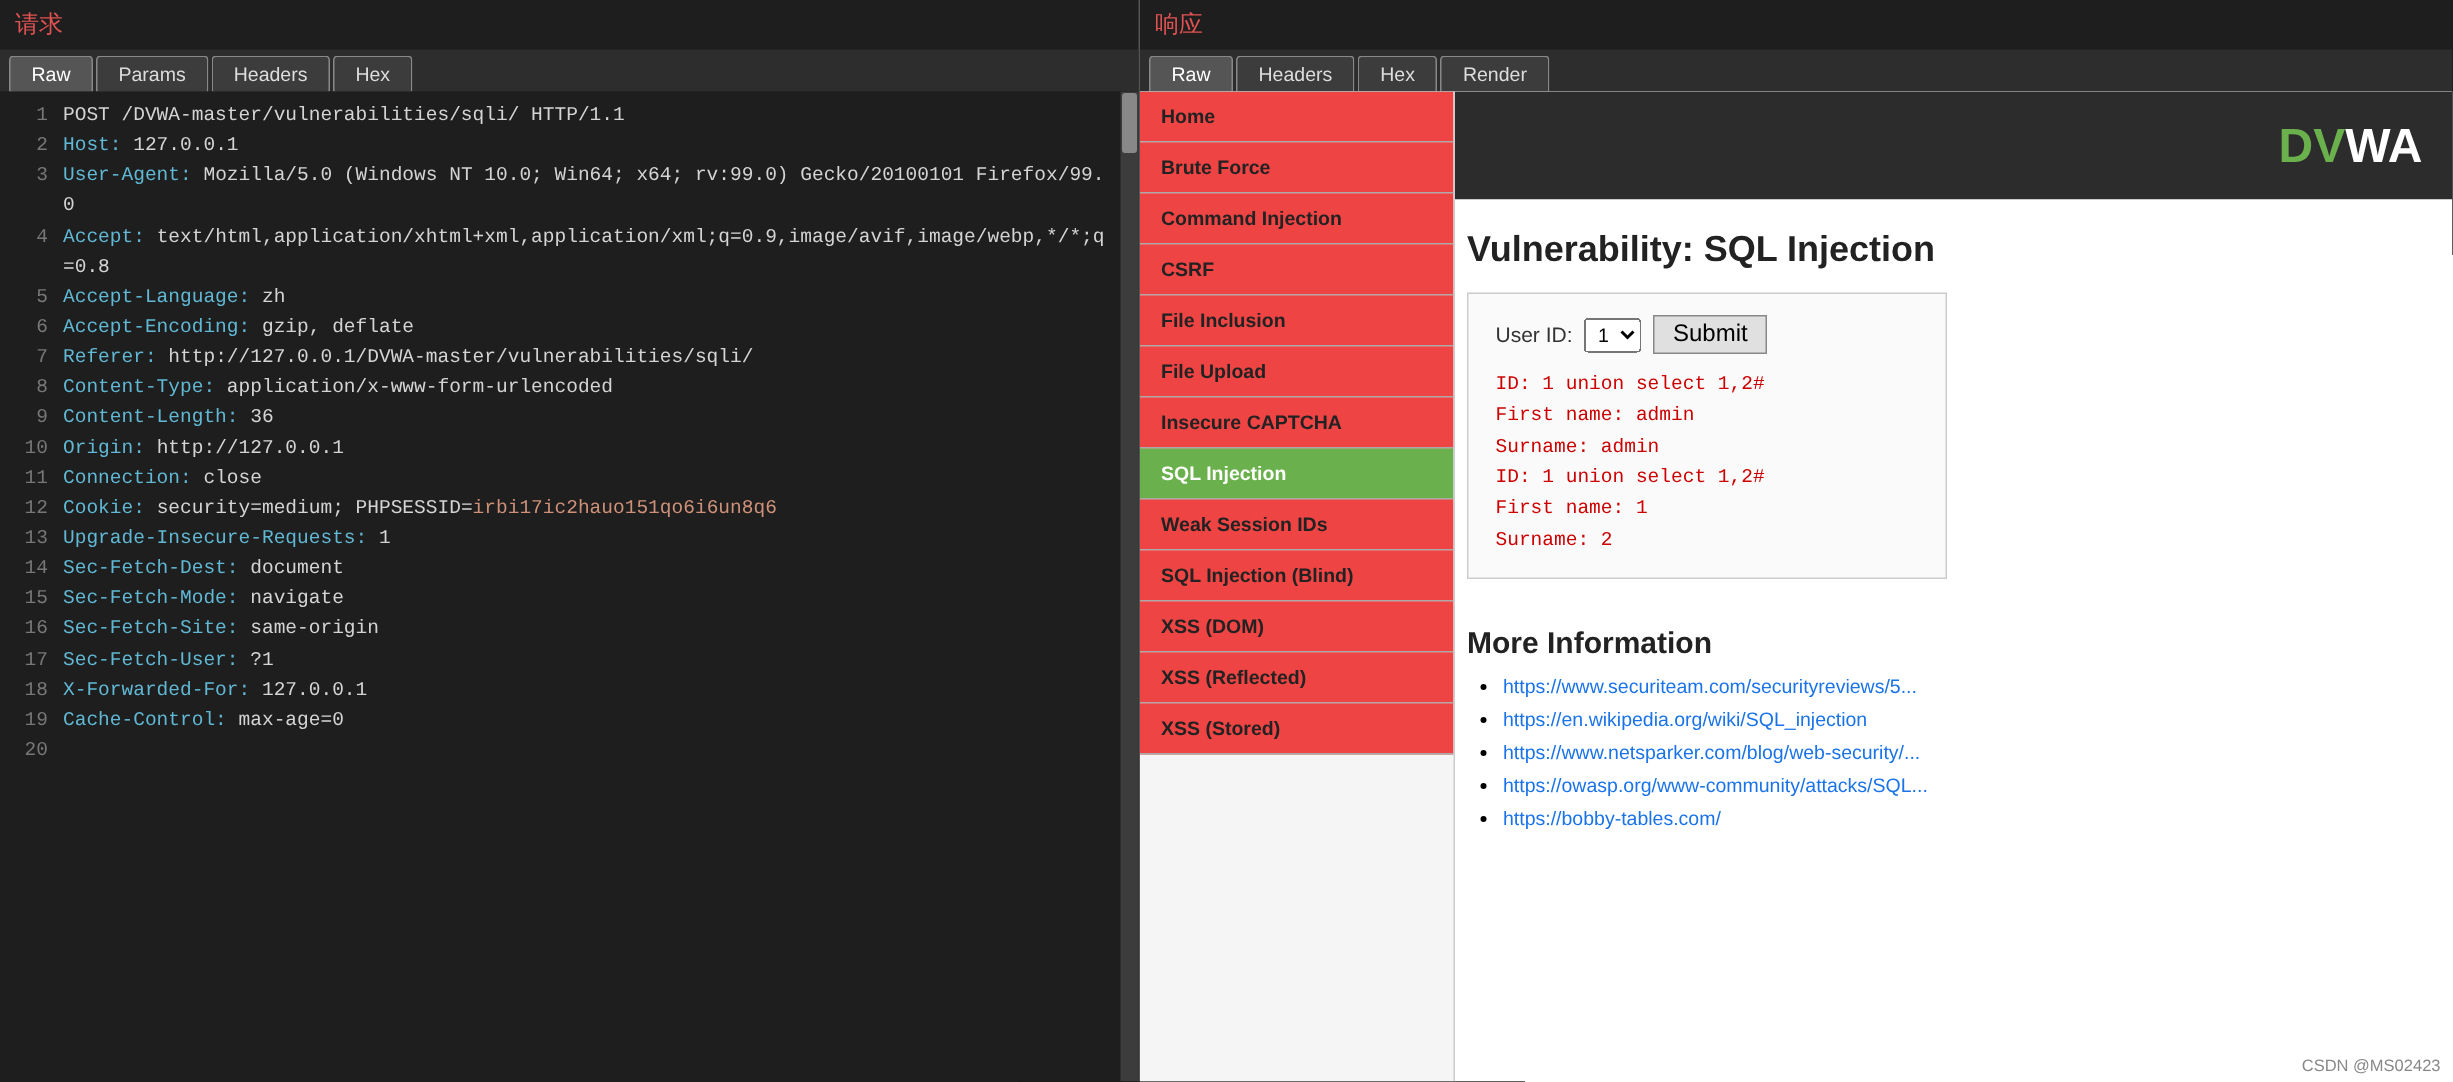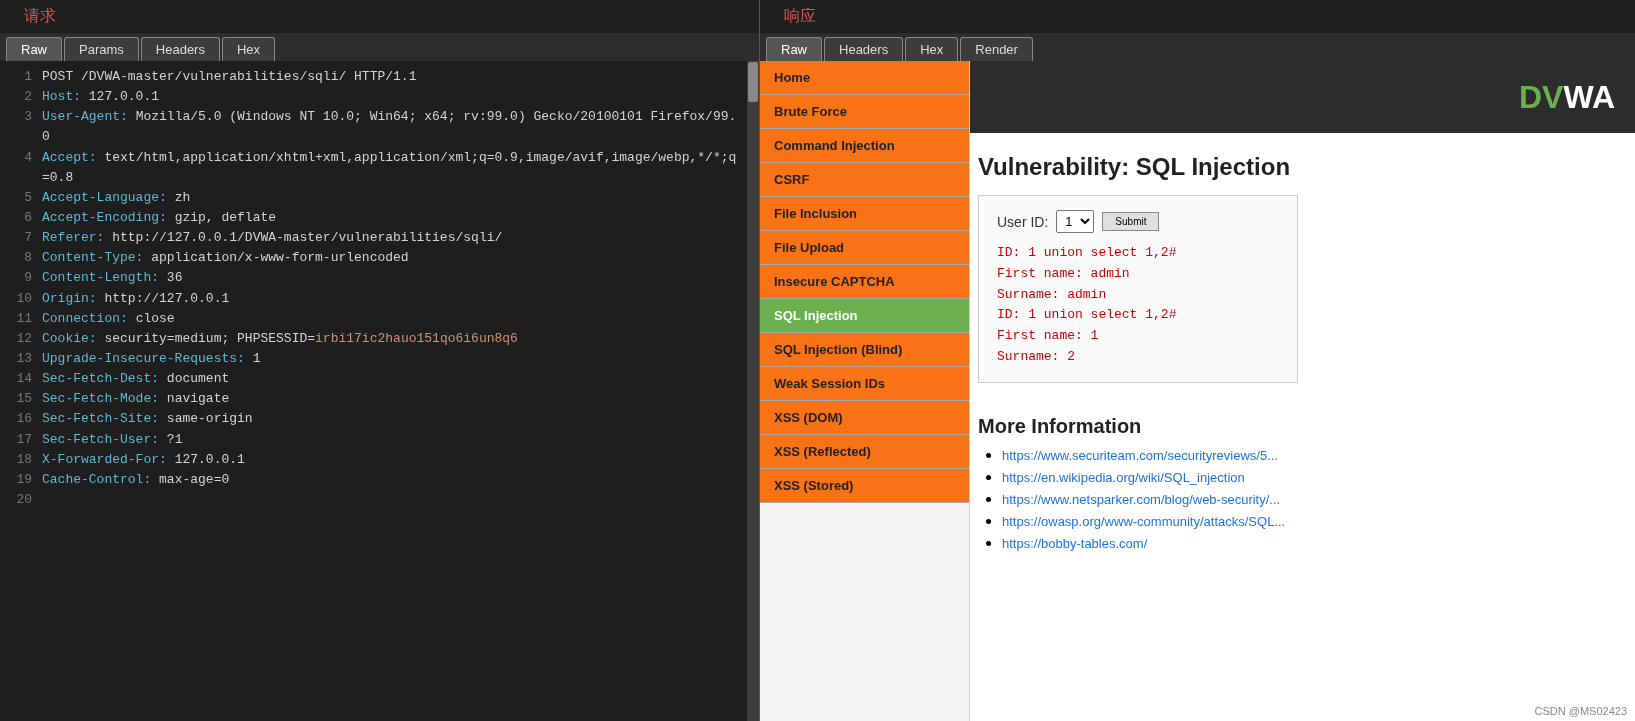--- a/index.html
+++ b/index.html
@@ -18,21 +18,21 @@
       display: flex;
       flex-direction: column;
       background: #1e1e1e;
       border-right: 1px solid #555;
       flex-shrink: 0;
     }
 
     .panel-title {
       color: #e05252;
       font-size: 16px;
-      padding: 6px 24px;
+      padding: 6px 10px;
       font-family: 'Microsoft YaHei', sans-serif;
     }
 
     .tab-bar {
       display: flex;
       flex-direction: row;
       background: #2d2d2d;
       padding: 4px 6px 0 6px;
       gap: 2px;
     }
@@ -125,21 +125,21 @@
       overflow-y: auto;
     }
 
     .dvwa-nav-item {
       display: block;
       padding: 9px 14px;
       font-family: Arial, sans-serif;
       font-size: 13px;
       font-weight: bold;
       color: #222;
-      background: #f97316;
+      background: #ef4444;
       border-bottom: 1px solid #aaa;
       cursor: pointer;
       text-decoration: none;
     }
 
     .dvwa-nav-item.active {
       background: #6ab04c;
       color: #fff;
     }
 
@@ -206,21 +206,21 @@
       color: #333;
     }
 
     .dvwa-select {
       padding: 2px 4px;
       font-size: 13px;
     }
 
     .dvwa-submit {
       padding: 3px 12px;
-      font-size: 10px;
+      font-size: 16px;
       cursor: pointer;
       background: #e0e0e0;
       border: 1px solid #888;
     }
 
     .dvwa-result {
       font-family: 'Courier New', monospace;
       font-size: 13px;
       color: #cc0000;
       line-height: 1.6;
@@ -398,22 +398,22 @@
     <div class="dvwa-sidebar" id="dvwa-sidebar">
 
     <a class="dvwa-nav-item" href="#">Home</a>
         <a class="dvwa-nav-item" href="#">Brute Force</a>
         <a class="dvwa-nav-item" href="#">Command Injection</a>
         <a class="dvwa-nav-item" href="#">CSRF</a>
         <a class="dvwa-nav-item" href="#">File Inclusion</a>
         <a class="dvwa-nav-item" href="#">File Upload</a>
         <a class="dvwa-nav-item" href="#">Insecure CAPTCHA</a>
         <a class="dvwa-nav-item active" href="#">SQL Injection</a>
+        <a class="dvwa-nav-item" href="#">Weak Session IDs</a>
         <a class="dvwa-nav-item" href="#">SQL Injection (Blind)</a>
-        <a class="dvwa-nav-item" href="#">Weak Session IDs</a>
         <a class="dvwa-nav-item" href="#">XSS (DOM)</a>
         <a class="dvwa-nav-item" href="#">XSS (Reflected)</a>
         <a class="dvwa-nav-item" href="#">XSS (Stored)</a>
       </div>
 
     <div class="dvwa-main">
       <div class="dvwa-header">
         <div class="dvwa-logo"><span style="color:#6ab04c">DV</span><span style="color:#fff">WA</span></div>
       </div>
       <div class="dvwa-content">

